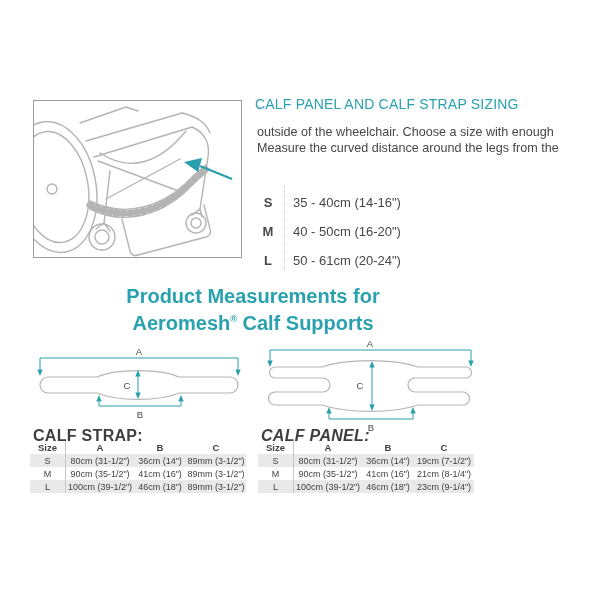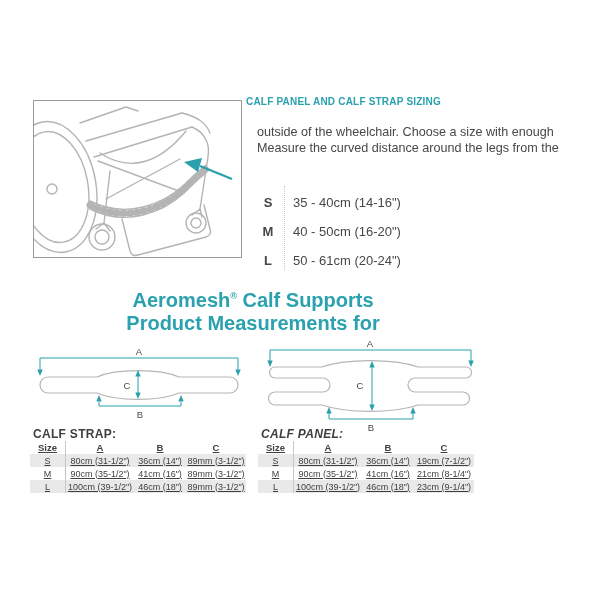--- a/index.html
+++ b/index.html
@@ -4,46 +4,46 @@
 <style>
   html,body{margin:0;padding:0;}
   body{
     width:600px;height:600px;position:relative;background:#ffffff;
     font-family:"Liberation Sans",sans-serif;color:#454545;overflow:hidden;
   }
   .abs{position:absolute;}
   
   .illus-box{left:33px;top:100px;width:209px;height:158px;border:1px solid #9a9a9a;box-sizing:border-box;background:#fff;}
   
-  .sizing-heading{left:246px;top:96px;width:320px;font-size:10px;font-weight:bold;letter-spacing:.2px;color:#2aa1ae;}
+  .sizing-heading{left:255px;top:96px;width:320px;font-size:14px;font-weight:normal;letter-spacing:.2px;color:#2aa1ae;}
   .sizing-body{left:257px;top:124px;width:312px;font-size:12.6px;line-height:16px;color:#474747;}
   .size-list{left:257px;top:188px;width:300px;}
   .size-row{display:flex;align-items:center;height:29px;}
   .size-letter{width:22px;text-align:center;font-size:13px;font-weight:bold;color:#474747;}
   .size-range{margin-left:14px;font-size:13px;color:#474747;}
   .size-divider{left:284px;top:186px;height:84px;border-left:1px dotted #c6c6c6;}
   
   .product-heading{left:0;top:285px;width:506px;text-align:center;color:#2aa1ae;font-size:20px;line-height:23px;font-weight:bold;}
   .product-heading sup{font-size:9px;}
   
   .diag-strap{left:33px;top:345px;}
   .diag-panel{left:262px;top:339px;}
   .dim-label{font-size:9.5px;fill:#4a4a4a;font-family:"Liberation Sans",sans-serif;}
   
-  .tbl-title{font-size:12px;font-weight:bold;letter-spacing:.3px;color:#3e3e3e;}
+  .tbl-title{font-size:16px;font-weight:bold;letter-spacing:.3px;color:#3e3e3e;}
   .t1-title{left:33px;top:427px;}
   .t2-title{left:261px;top:427px;font-style:italic;}
   
   .tbl{position:absolute;font-size:9px;color:#3f3f3f;}
   .t1{left:30px;top:441px;width:216px;}
   .t2{left:258px;top:441px;width:216px;}
   .thead,.trow{display:flex;height:13px;align-items:center;}
   .thead{font-size:9.5px;font-weight:bold;}
   .trow.shade{background:#e9e9e9;}
-  .cell{flex:none;text-align:center;white-space:nowrap;display:flex;align-items:center;justify-content:center;text-decoration:underline;}
+  .cell{flex:none;text-align:center;white-space:nowrap;display:flex;align-items:center;justify-content:center;}
   .c0{width:36px;border-right:1px solid #c6c6c6;box-sizing:border-box;height:100%;}
   .c1{width:68px;}
   .c2{width:52px;}
   .c3{width:60px;}
 </style>
 </head>
 <body>
 
 <div class="abs illus-box">
   <svg width="207" height="156" viewBox="0 0 207 156">
@@ -93,22 +93,22 @@
     <span class="size-letter">M</span>
     <span class="size-range">40 - 50cm (16-20")</span>
   </div>
   <div class="size-row">
     <span class="size-letter">L</span>
     <span class="size-range">50 - 61cm (20-24")</span>
   </div>
 </div>
 
 <div class="abs product-heading">
+  <div>Product Measurements for</div>
   <div><span>Aeromesh</span><sup>®</sup><span> Calf Supports</span></div>
-  <div>Product Measurements for</div>
 </div>
 
 <svg class="abs diag-strap" width="212" height="78" viewBox="0 0 212 78">
   <path d="M 15,32 L 64,32 C 83,23.5 127,23.5 146,32 L 197,32 A 8,8 0 0 1 197,48 L 146,48 C 127,56.5 83,56.5 64,48 L 15,48 A 8,8 0 0 1 15,32 Z" fill="#ffffff" stroke="#b5b5b5" stroke-width="1.2"></path>
   <g stroke="#2aa0ad" stroke-width="1" fill="none">
     <path d="M 7,13 H 205 M 7,13 V 24.5 M 205,13 V 24.5"></path>
     <path d="M 105,31 V 48"></path>
     <path d="M 66,61 H 148 M 66,61 V 57 M 148,61 V 57"></path>
   </g>
   <g fill="#2aa0ad" stroke="none">

